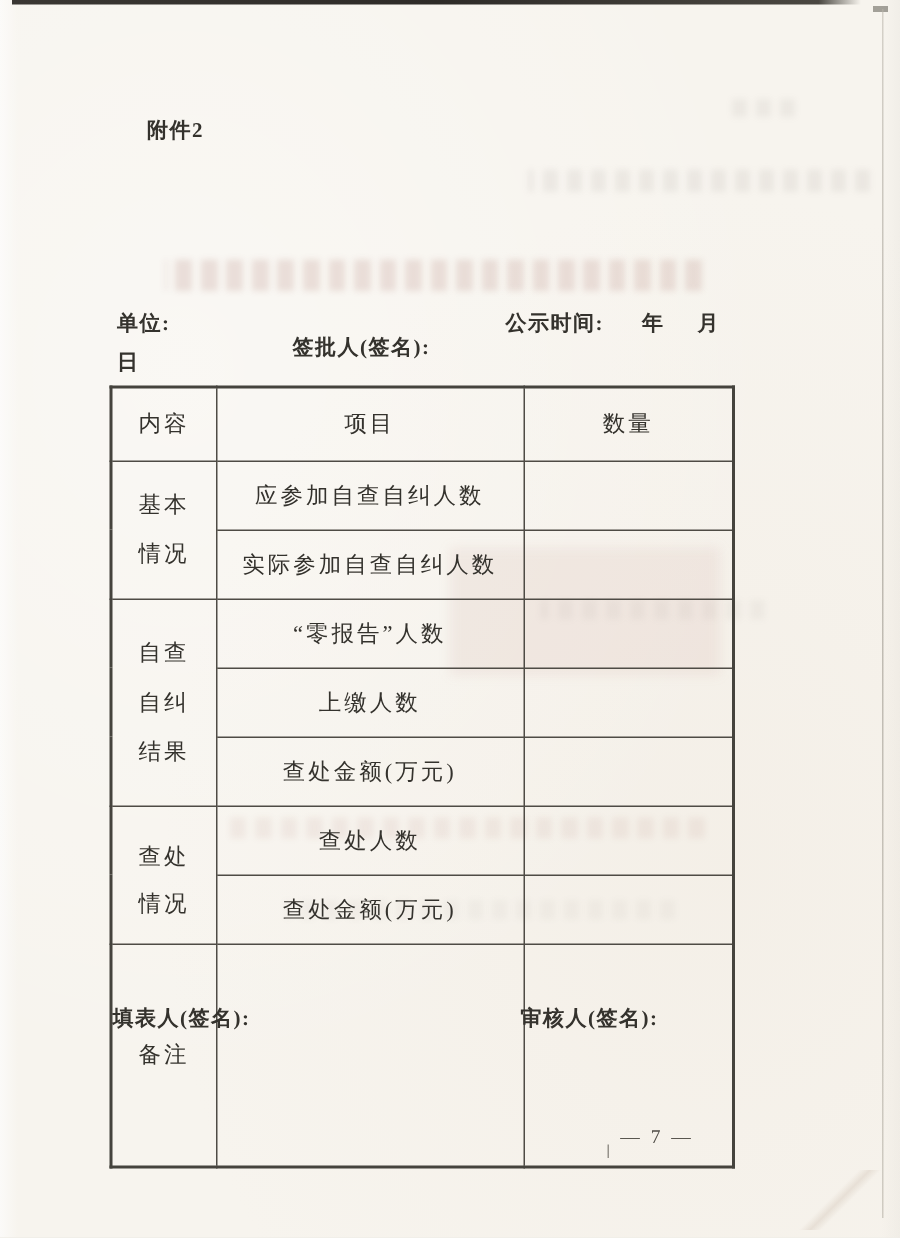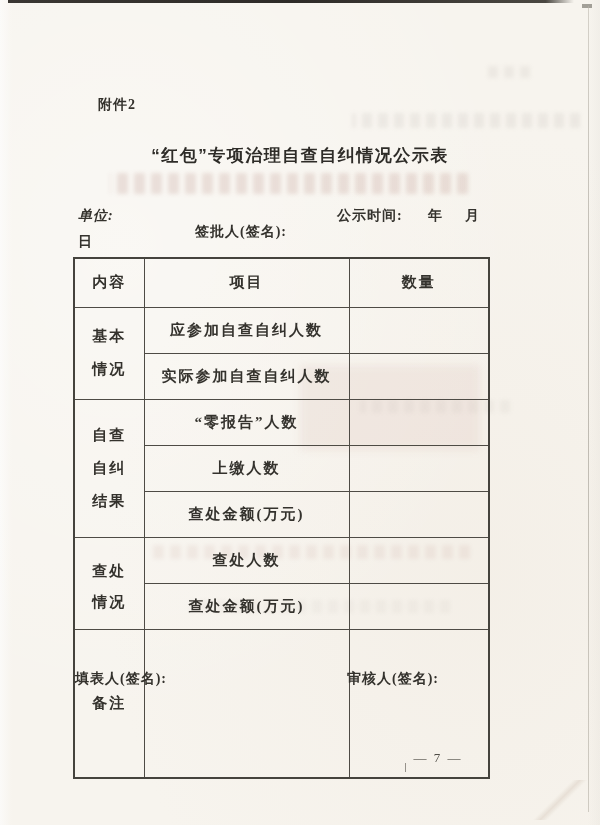--- a/index.html
+++ b/index.html
@@ -24,36 +24,36 @@
     background:linear-gradient(#b9b4aa, #8d887e 40%, #b0aba0);opacity:.55;}
   .fold-mark{position:absolute;left:405px;top:763px;width:1px;height:9px;background:#6e6a62;opacity:.7;}
   .crease-br{position:absolute;left:505px;top:780px;width:110px;height:40px;
     background:linear-gradient(135deg,transparent 45%,rgba(205,190,175,.35) 50%,transparent 55%);}
   
   .smudge{position:absolute;filter:blur(2px);transform:scaleX(-1);pointer-events:none;}
   .sm-txt{background:repeating-linear-gradient(90deg,rgba(165,110,100,.30) 0 11px,transparent 11px 17px);}
   .sm-soft{background:repeating-linear-gradient(90deg,rgba(150,140,135,.22) 0 10px,transparent 10px 16px);}
   .sm-blob{background:rgba(190,125,115,.10);filter:blur(4px);}
 
-  .attachment{position:absolute;left:78px;top:96px;font-size:14px;font-weight:bold;letter-spacing:1px;padding-left:20px;}
+  .attachment{position:absolute;left:78px;top:78px;font-size:14px;font-weight:bold;letter-spacing:1px;padding-left:20px;}
   .title{position:absolute;left:0;top:144px;width:600px;text-align:center;
     font-size:17px;font-weight:bold;letter-spacing:1.5px;color:#2e2c28;
     font-family:"Liberation Sans","DejaVu Sans",sans-serif;}
   .info span{position:absolute;font-size:14px;font-weight:600;letter-spacing:1px;}
-  .lbl-unit{left:78px;top:207px;font-style:italic;}
+  .lbl-unit{left:78px;top:207px;}
   .lbl-approver{left:195px;top:207px;margin-top:16px;}
   .lbl-time{left:337px;top:207px;}
   .lbl-year{left:428px;top:207px;}
   .lbl-month{left:465px;top:207px;}
   .lbl-day{left:78px;top:233px;}
 
   table.form{position:absolute;left:73px;top:257px;width:415px;
     border-collapse:collapse;table-layout:fixed;}
   table.form td{border:1px solid #4e4b45;padding:13px;text-align:center;vertical-align:middle;
-    font-size:15px;font-weight:700;letter-spacing:2px;color:#34322d;overflow:hidden;}
+    font-size:15px;font-weight:400;letter-spacing:2px;color:#34322d;overflow:hidden;}
   table.form{border:2px solid #45433d;}
   tr.rh-head{height:49px;}
   tr.rh-r1{height:27px;} tr.rh-r2{height:27px;}
   tr.rh-r3{height:30px;} tr.rh-r4{height:29px;} tr.rh-r5{height:28px;}
   tr.rh-r6{height:30px;} tr.rh-r7{height:27px;}
   tr.rh-remarks{height:149px;}
   .seclines{display:flex;flex-direction:column;justify-content:space-around;align-items:center;gap:12px;}
   .sec-h2{height:54px;} .sec-h3{height:87px;} .sec-h2b{height:57px;justify-content:flex-end;}
   .footer span{position:absolute;font-size:14px;font-weight:600;letter-spacing:1px;top:670px;}
   .lbl-preparer{left:75px;}
@@ -74,21 +74,20 @@
 
   <div class="smudge sm-soft" style="left:482px;top:66px;width:48px;height:12px;opacity:.5;"></div>
   <div class="smudge sm-soft" style="left:352px;top:113px;width:228px;height:15px;opacity:.55;"></div>
   <div class="smudge sm-txt" style="left:110px;top:173px;width:358px;height:21px;opacity:.6;"></div>
   <div class="smudge sm-blob" style="left:300px;top:365px;width:180px;height:85px;"></div>
   <div class="smudge sm-soft" style="left:360px;top:400px;width:150px;height:13px;opacity:.35;"></div>
   <div class="smudge sm-txt" style="left:150px;top:545px;width:320px;height:14px;opacity:.3;"></div>
   <div class="smudge sm-soft" style="left:190px;top:600px;width:260px;height:13px;opacity:.3;"></div>
 
   <div class="attachment">附件2</div>
-  <div class="title">“红包”专项治理自查自纠情况公示表</div>
 
   <div class="info">
     <span class="lbl-unit">单位:</span>
     <span class="lbl-approver">签批人(签名):</span>
     <span class="lbl-time">公示时间:</span>
     <span class="lbl-year">年</span>
     <span class="lbl-month">月</span>
     <span class="lbl-day">日</span>
   </div>
 

